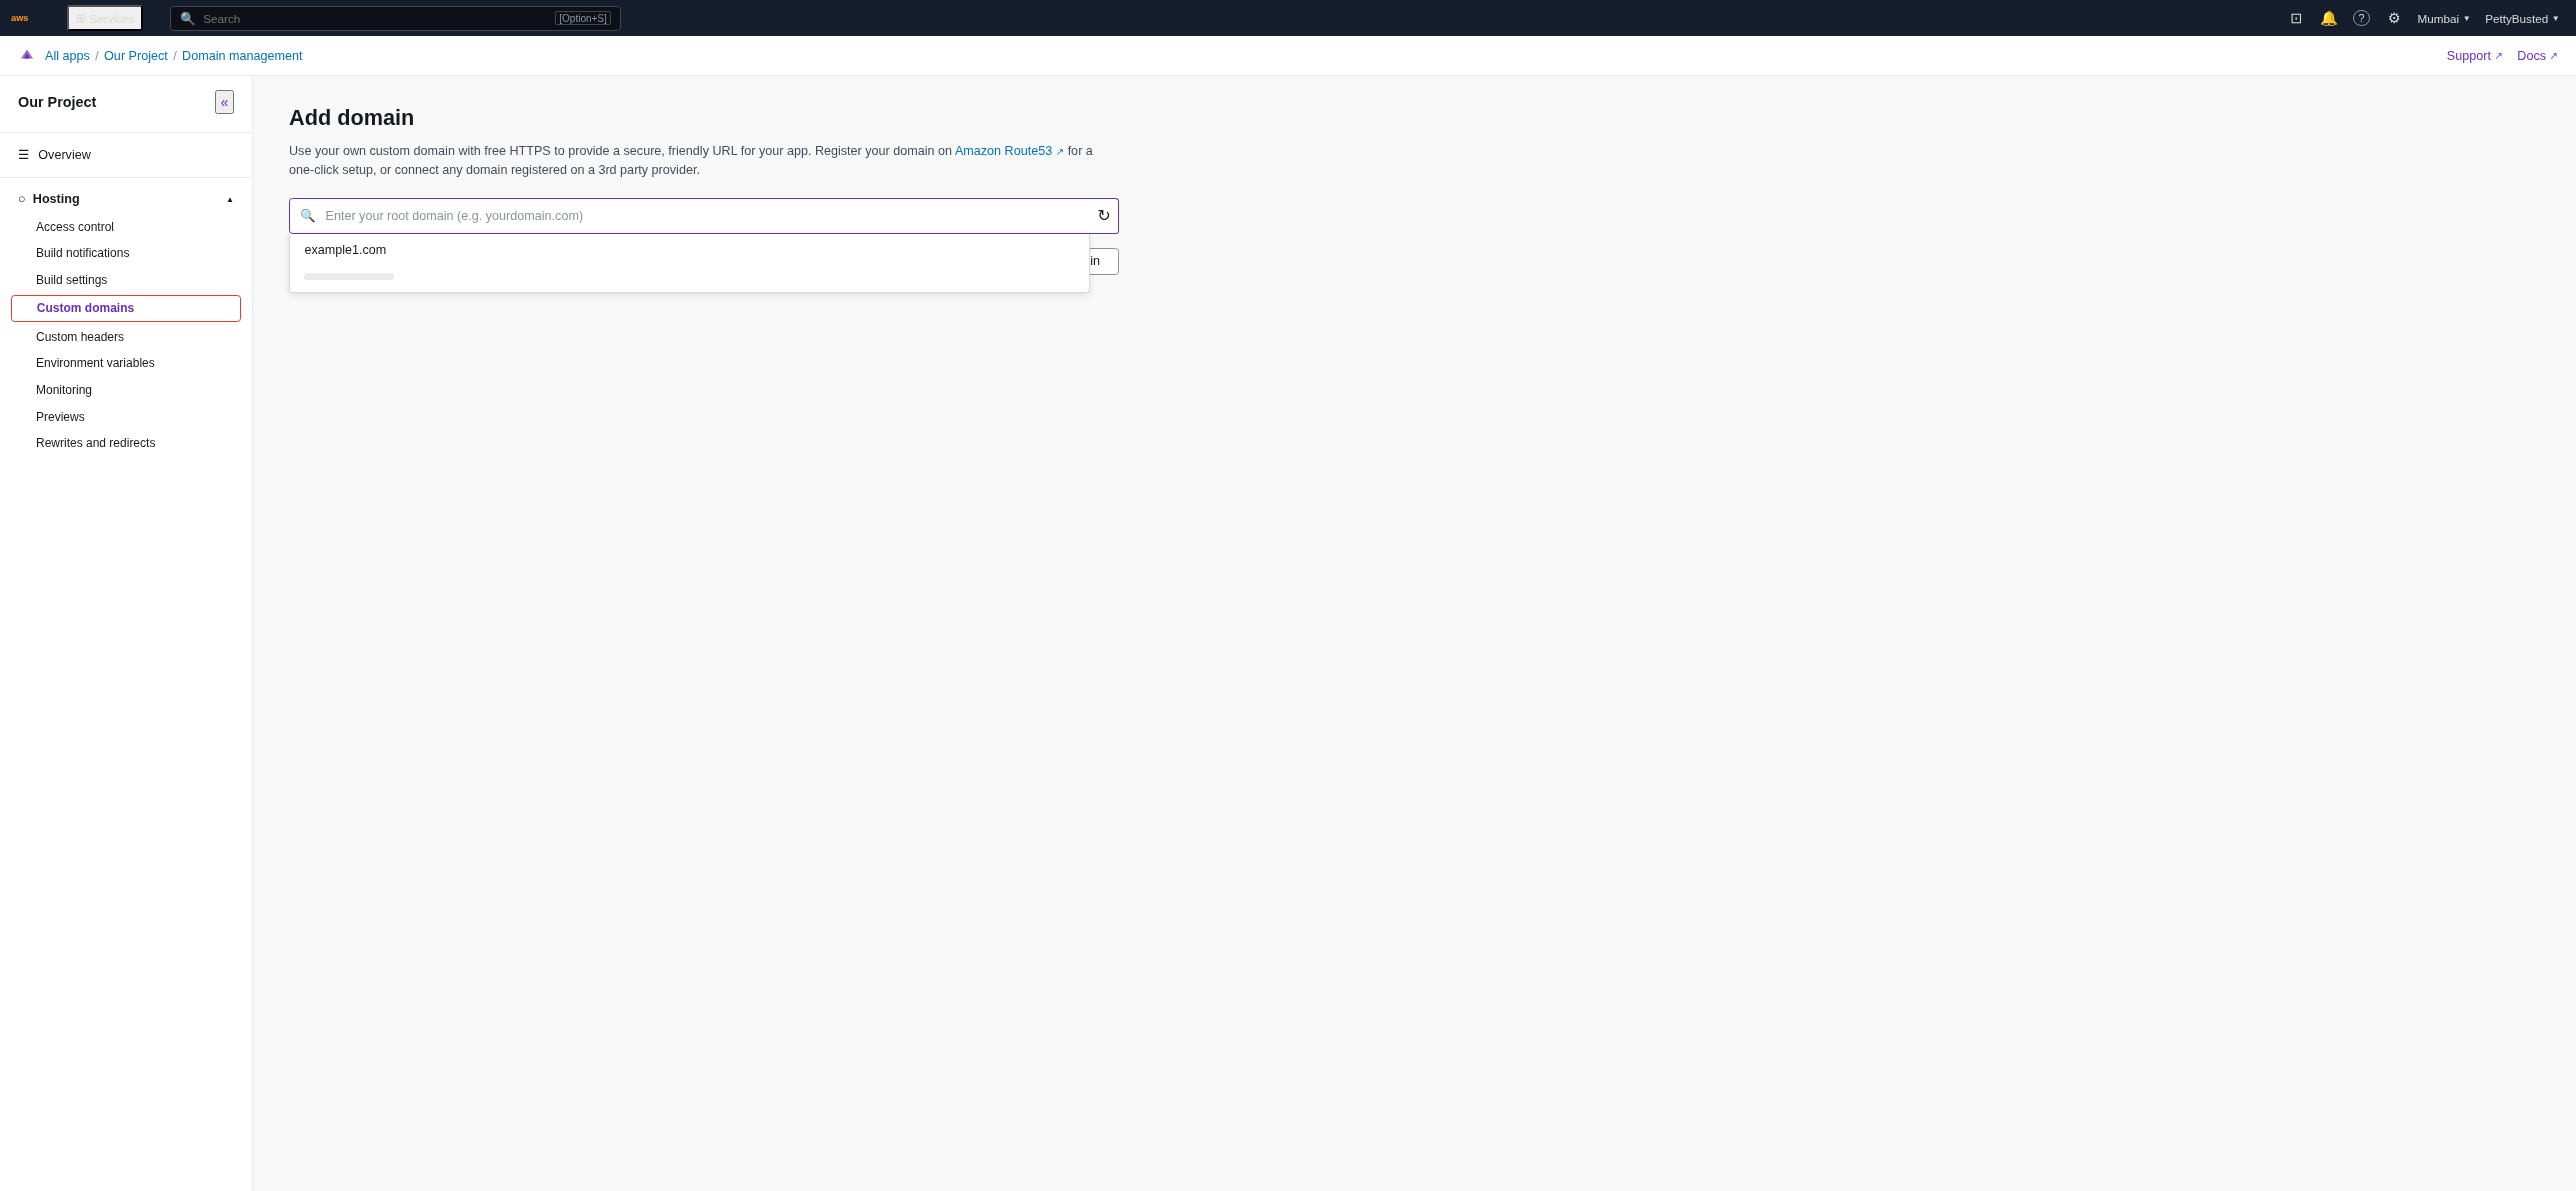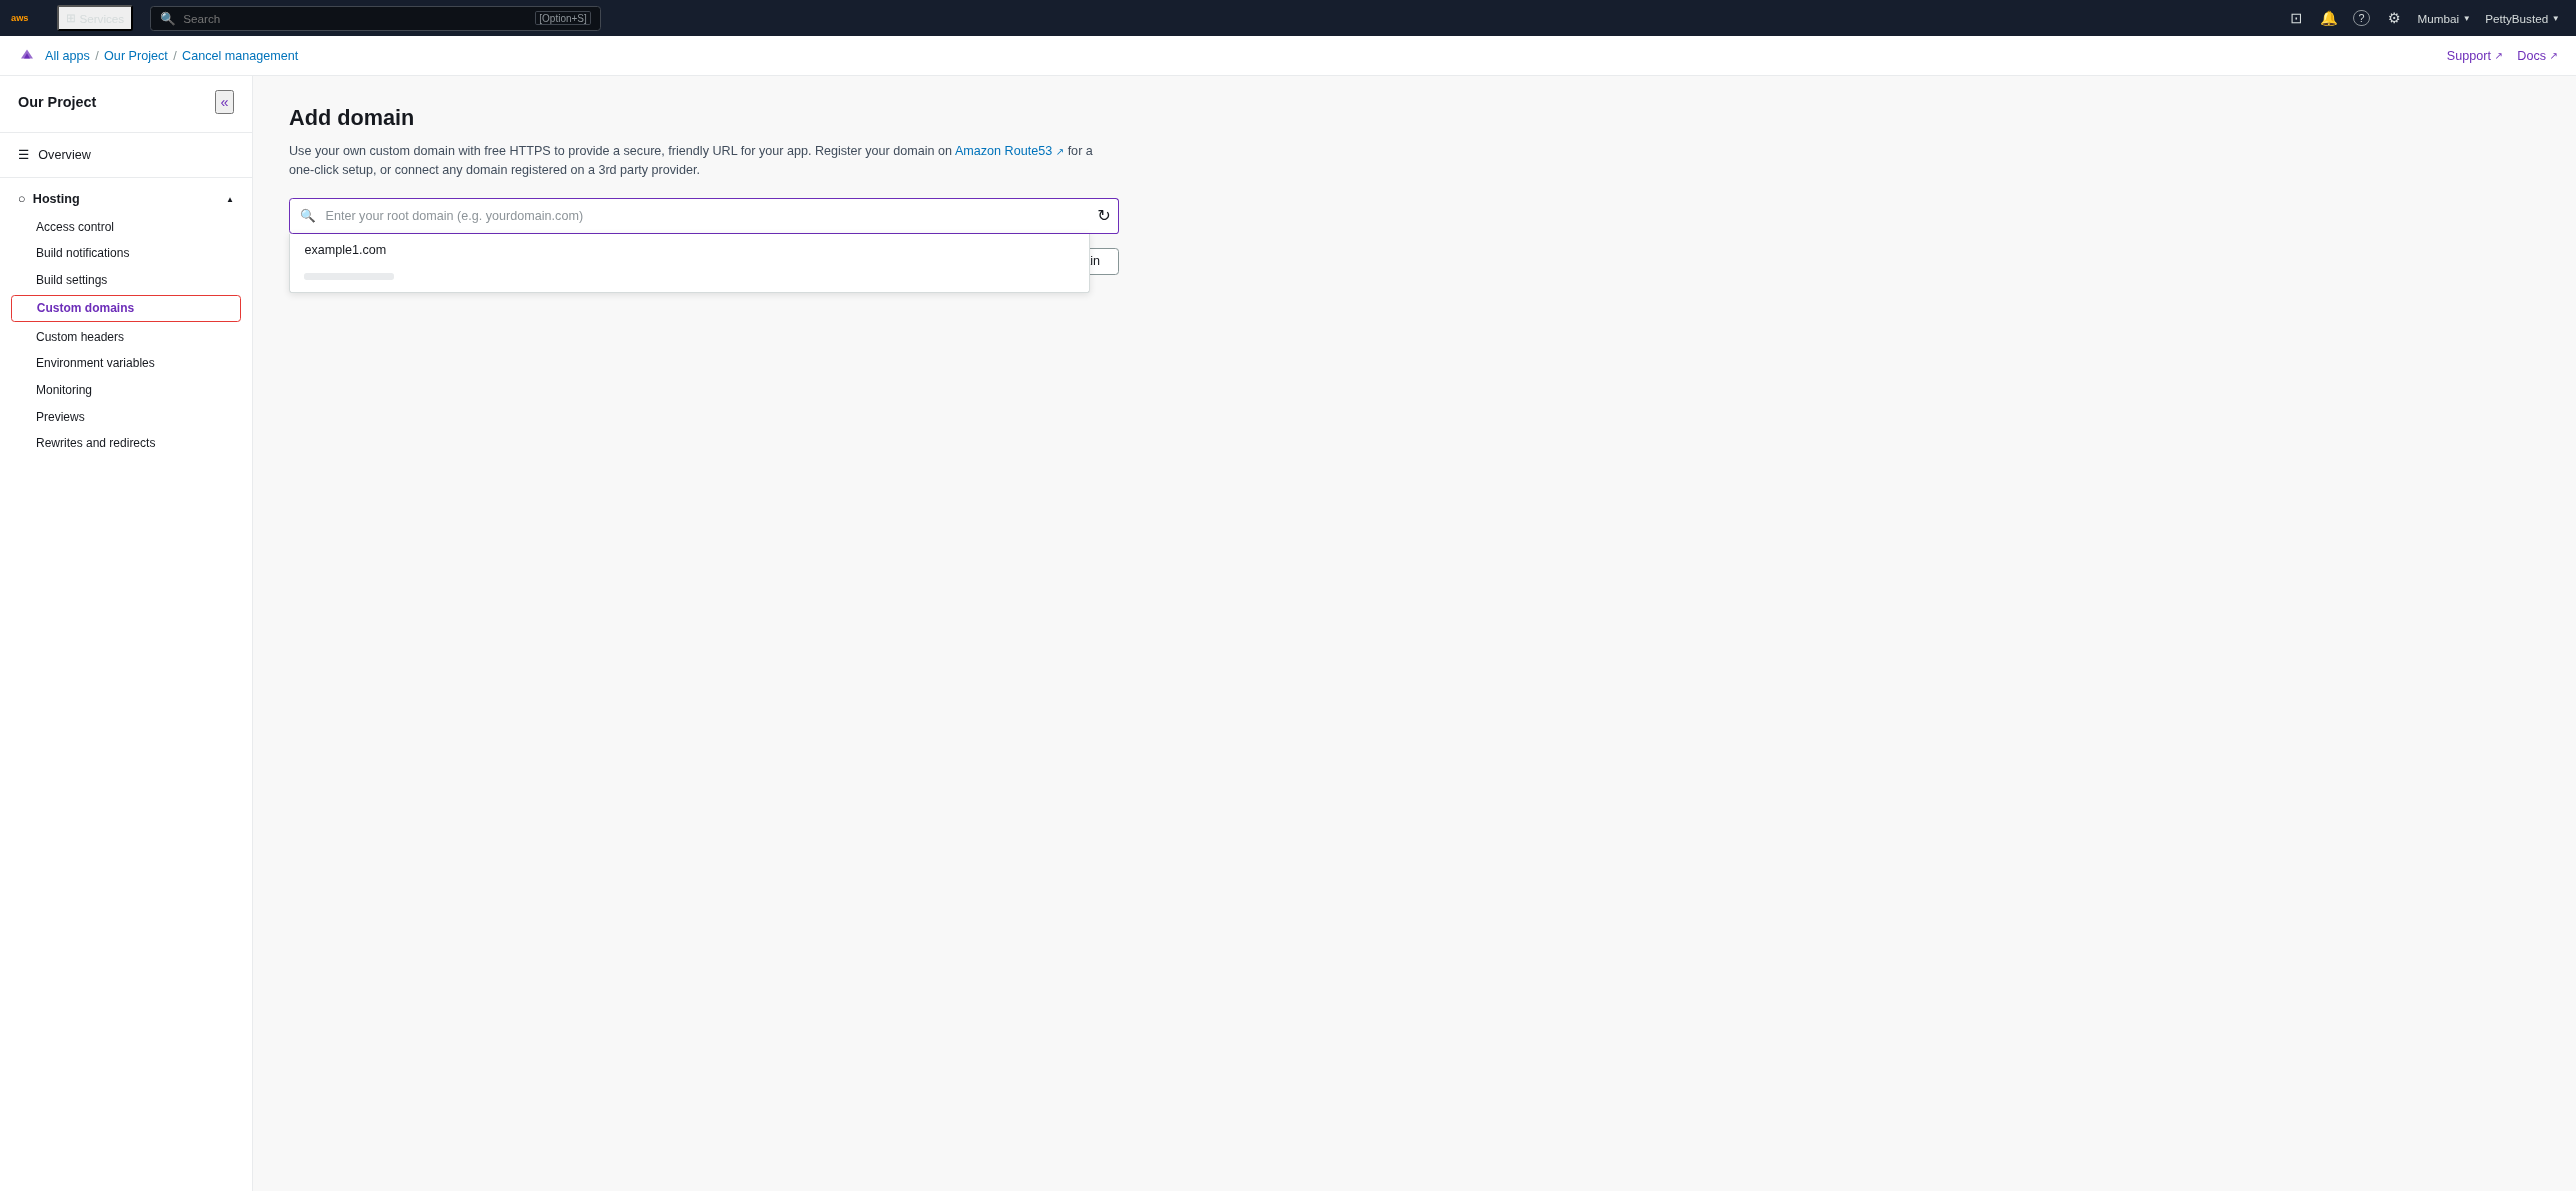--- a/index.html
+++ b/index.html
@@ -5,21 +5,21 @@
     * { box-sizing: border-box; margin: 0; padding: 0; }
     body { font-family: -apple-system, BlinkMacSystemFont, 'Segoe UI', Arial, sans-serif; font-size: 12.6px; background: #f8f8f8; color: #16191f; }
 
     
     .top-nav {
       background: #161e2d;
       display: flex;
       align-items: center;
       height: 36px;
       padding: 0 10.8px;
-      gap: 17px;
+      gap: 27px;
       position: fixed;
       top: 0; left: 0; right: 0;
       z-index: 100;
     }
     .aws-logo {
       display: flex;
       align-items: center;
       gap: 3.6px;
     }
     .services-btn {
@@ -402,21 +402,21 @@
     <span class="breadcrumb-logo">
       <svg width="18" height="18" viewBox="0 0 24 24" fill="none">
         <path d="M4 18L12 6L20 18H4Z" fill="#6d2eb9" opacity="0.7"></path>
         <path d="M8 18L12 11L16 18H8Z" fill="#6d2eb9"></path>
       </svg>
     </span>
     <a href="#">All apps</a>
     <span class="breadcrumb-sep">/</span>
     <a href="#">Our Project</a>
     <span class="breadcrumb-sep">/</span>
-    <span class="breadcrumb-current">Cancel management</span>
+    <span class="breadcrumb-current">Domain management</span>
   </div>
   <div class="breadcrumb-links">
     <a href="#">
       <span>Support</span>
       <span style="font-size:10px;">↗</span>
     </a>
     <a href="#">
       <span>Docs</span>
       <span style="font-size:10px;">↗</span>
     </a>

